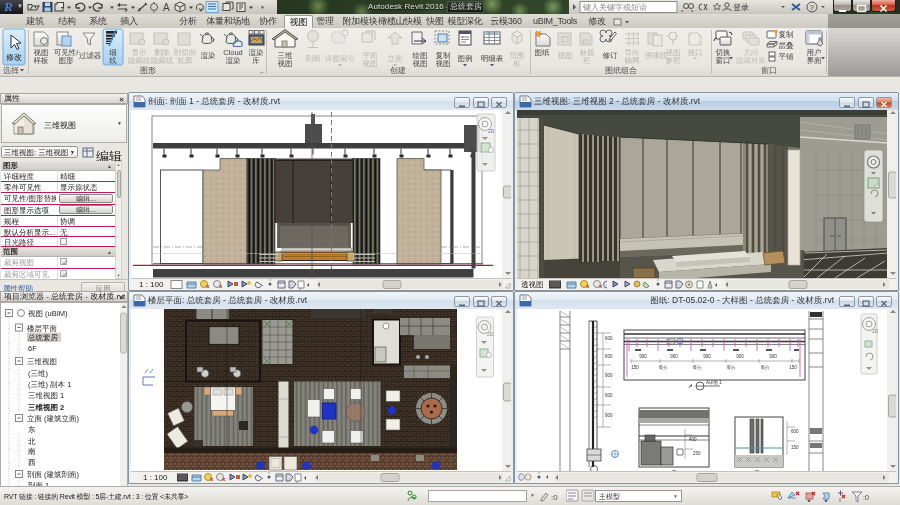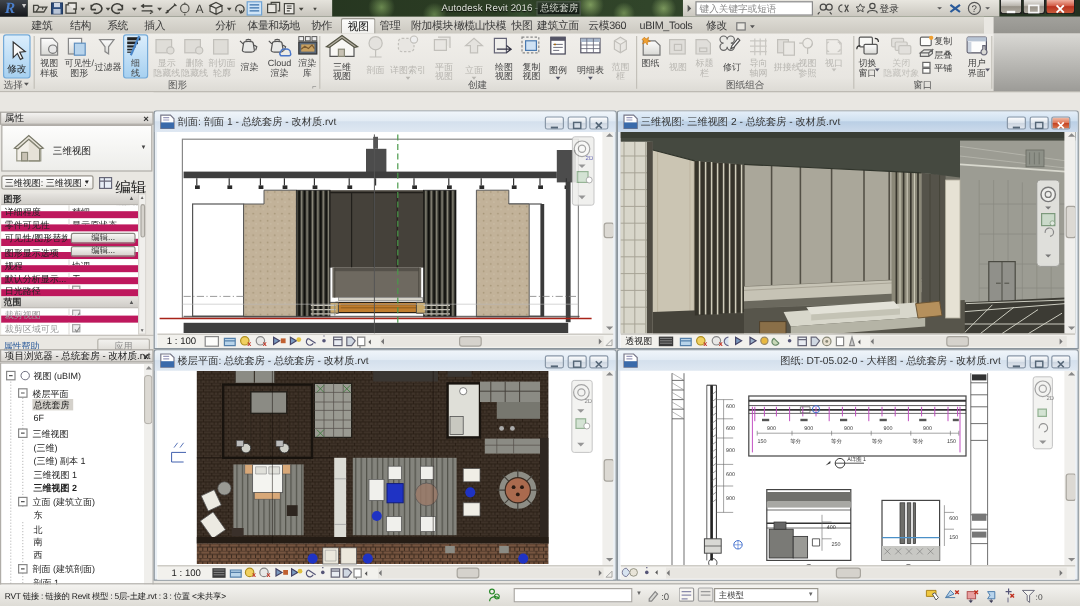--- a/index.html
+++ b/index.html
@@ -20,29 +20,29 @@
  linear-gradient(90deg,#1d2b1c 0%,#24341f 25%,#2c3d24 45%,#31452a 60%,#2a3a24 80%,#233020 100%);}
 #rlogo{left:0;top:0;width:23px;height:14px;background:linear-gradient(180deg,#40454c,#14161a);}
 #rlogo .r{position:absolute;left:4px;top:-1px;color:#4a7eca;font:bold italic 13px "Liberation Serif",serif;}
 #rlogo .ar{position:absolute;right:0px;top:3px;font-size:6px;color:#ccc;}
 .ttext{top:2px;left:368px;color:#dfe3da;font-size:8px;text-shadow:0 1px 1px #000;letter-spacing:.1px;}
 .tproj{top:1px;left:447px;width:37px;height:12px;background:linear-gradient(180deg,#2e3a2c,#141c16);border:1px solid #4a564a;color:#d8dcd2;font-size:8px;line-height:10px;padding-left:2px;overflow:hidden;white-space:nowrap;}
 #winbtns{top:0;left:833px;width:66px;height:13px;display:flex;}
 .wbtn{width:19px;height:12px;border:1px solid #1e1e1e;border-top:none;background:linear-gradient(180deg,#e8e6e2,#b8b4ac 45%,#989288 50%,#b0aca2);border-radius:0 0 3px 3px;margin-right:0px;position:relative;}
 .wbtn.close{width:25px;background:linear-gradient(180deg,#f0b0a0,#d25b45 45%,#b93320 50%,#c85b3a);}
 
-#tabrow{left:0;top:14px;width:820px;height:14px;background:linear-gradient(180deg,#dedcd5,#ccc9c1);font-size:9px;color:#3a3a3a;}
+#tabrow{left:0;top:14px;width:900px;height:14px;background:linear-gradient(180deg,#dedcd5,#ccc9c1);font-size:9px;color:#3a3a3a;}
 #tabrow .tab{position:absolute;top:1px;height:13px;line-height:13px;text-align:center;letter-spacing:-.3px;}
 #tabrow .active{background:linear-gradient(180deg,#fcfcfb,#f0efec);border:1px solid #9a978f;border-bottom:none;border-radius:2px 2px 0 0;color:#111;}
 #tabrow .dim{position:absolute;top:0;left:828px;width:72px;height:14px;background:linear-gradient(180deg,#a2a19c,#94938e);}
 
 #leftdock{left:0;top:77px;width:128px;height:409px;background:#e9e7e2;font-size:8px;}
 .phead{position:absolute;left:0;width:128px;height:11px;background:linear-gradient(180deg,#f4f3f1,#d5d2cd);border:1px solid #a8a5a0;font-size:8px;color:#222;line-height:9px;padding-left:3px;}
 .phead .x{position:absolute;right:3px;top:1px;font-size:8px;color:#333;font-weight:bold;}
-.prow{position:absolute;left:1px;width:114px;border-bottom:6px solid #be185d;background:#fff;font-size:7.5px;color:#222;}
+.prow{position:absolute;left:1px;width:114px;border-bottom:1px solid #be185d;background:#fff;font-size:7.5px;color:#222;}
 .prow .k{position:absolute;left:3px;top:1px;white-space:nowrap;overflow:hidden;width:52px;}
 .prow .v{position:absolute;left:56px;top:0px;bottom:0;white-space:nowrap;overflow:hidden;width:58px;border-left:1px solid #e2e0dc;padding-left:2px;padding-top:1px;}
 .sechead{position:absolute;left:1px;width:114px;height:10px;background:linear-gradient(180deg,#e6e4e0,#cfccc7);border-bottom:1px solid #b8b5b0;font-size:7.5px;color:#333;line-height:9px;padding-left:2px;font-weight:bold;}
 .sechead .pin{position:absolute;right:3px;top:1px;font-weight:normal;font-size:7px;color:#555;}
 .editbtn{position:absolute;left:58px;top:1px;width:54px;height:9px;background:linear-gradient(180deg,#f8f7f5,#d5d2cd);border:1px solid #8a8880;border-radius:2px;font-size:7px;text-align:center;line-height:7px;color:#333;}
 
 #statusbar{left:0;top:486px;width:900px;height:19px;background:linear-gradient(180deg,#f4f3f0,#dedcd6);border-top:1px solid #b0ada8;font-size:7.5px;color:#222;}
 
 .win{position:absolute;border:1px solid #8a949c;border-radius:2px 2px 0 0;background:#e8eef4;}
 .wtitle{position:absolute;left:0;top:0;right:0;height:17px;background:linear-gradient(180deg,#f0f5fa 0%,#e2ebf4 45%,#d4e0ed 50%,#dfe8f2 100%);font-size:8.5px;color:#333;line-height:17px;border-radius:2px 2px 0 0;}
@@ -157,21 +157,21 @@
  <div class="tab" style="left:113px;width:32px;">插入</div>
  <div class="tab" style="left:142px;width:32px;margin-top:40px;">注释</div>
  <div class="tab" style="left:172px;width:32px;">分析</div>
  <div class="tab" style="left:198px;width:60px;text-align:center;">体量和场地</div>
  <div class="tab" style="left:252px;width:32px;">协作</div>
  <div class="tab active" style="left:284px;width:29px;">视图</div>
  <div class="tab" style="left:309px;width:32px;">管理</div>
  <div class="tab" style="left:336px;width:48px;">附加模块</div>
  <div class="tab" style="left:372px;width:56px;">橄榄山快模</div>
  <div class="tab" style="left:419px;width:32px;">快图</div>
- <div class="tab" style="left:441px;width:48px;">建筑立面</div>
+ <div class="tab" style="left:441px;width:48px;">模型深化</div>
  <div class="tab" style="left:486px;width:40px;">云模360</div>
  <div class="tab" style="left:528px;width:54px;">uBIM_Tools</div>
  <div class="tab" style="left:582px;width:30px;">修改</div>
  <div class="tab" style="left:612px;width:20px;"><svg width="20" height="13">
         <rect x="2" y="4" width="7" height="6" fill="#e8e6e0" stroke="#777"></rect>
         <path d="M13 6 l2 2.5 2 -2.5 z" fill="#555"></path>
       </svg></div>
  <div class="dim"></div>
 </div>
 

